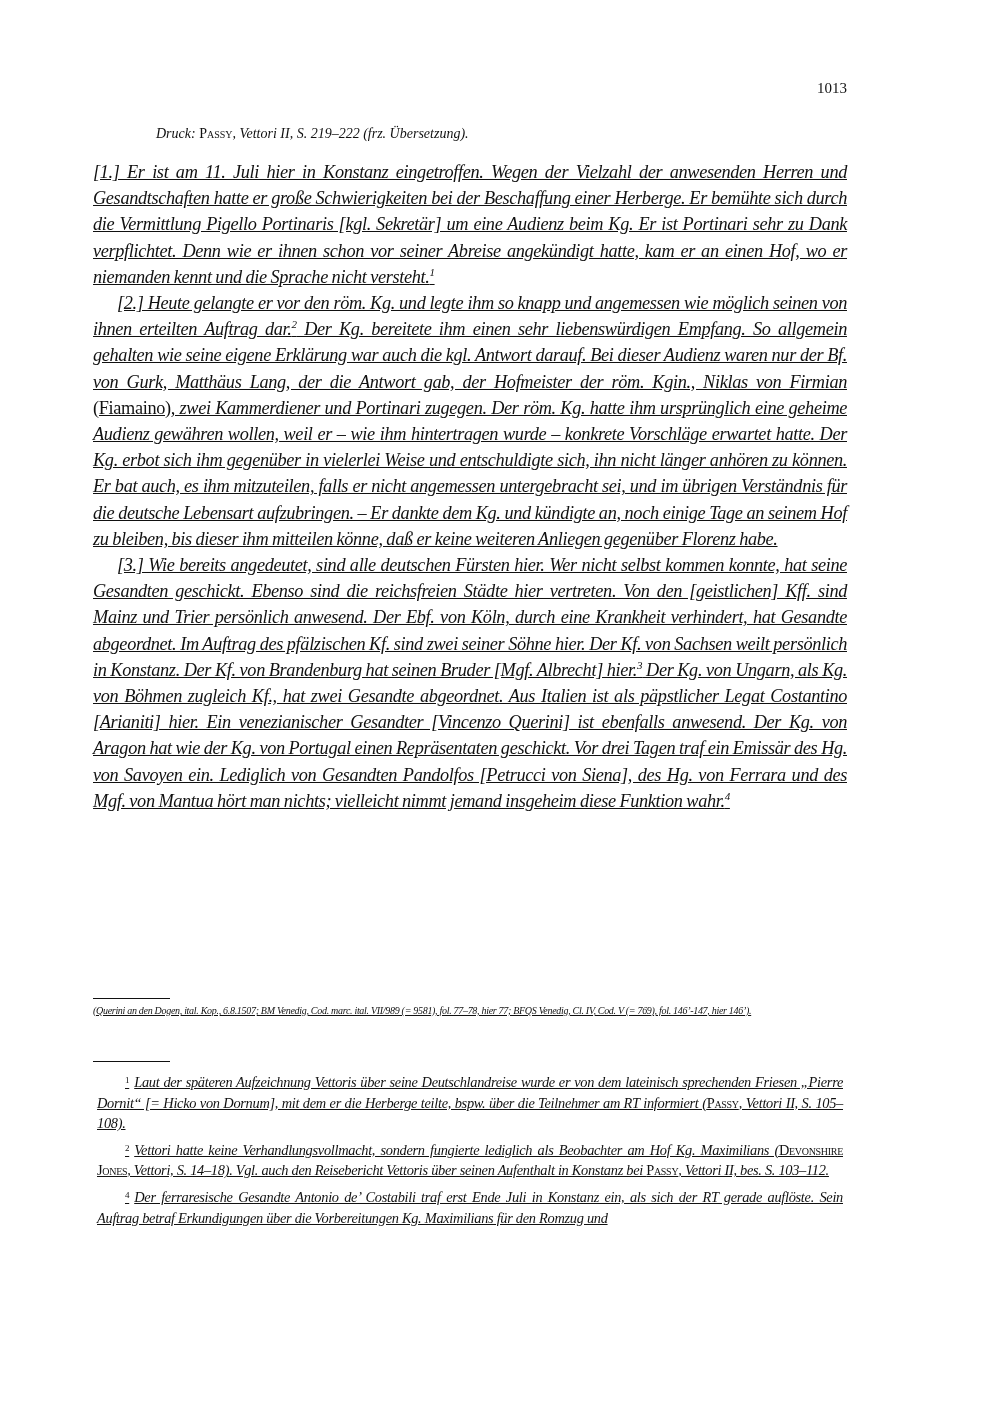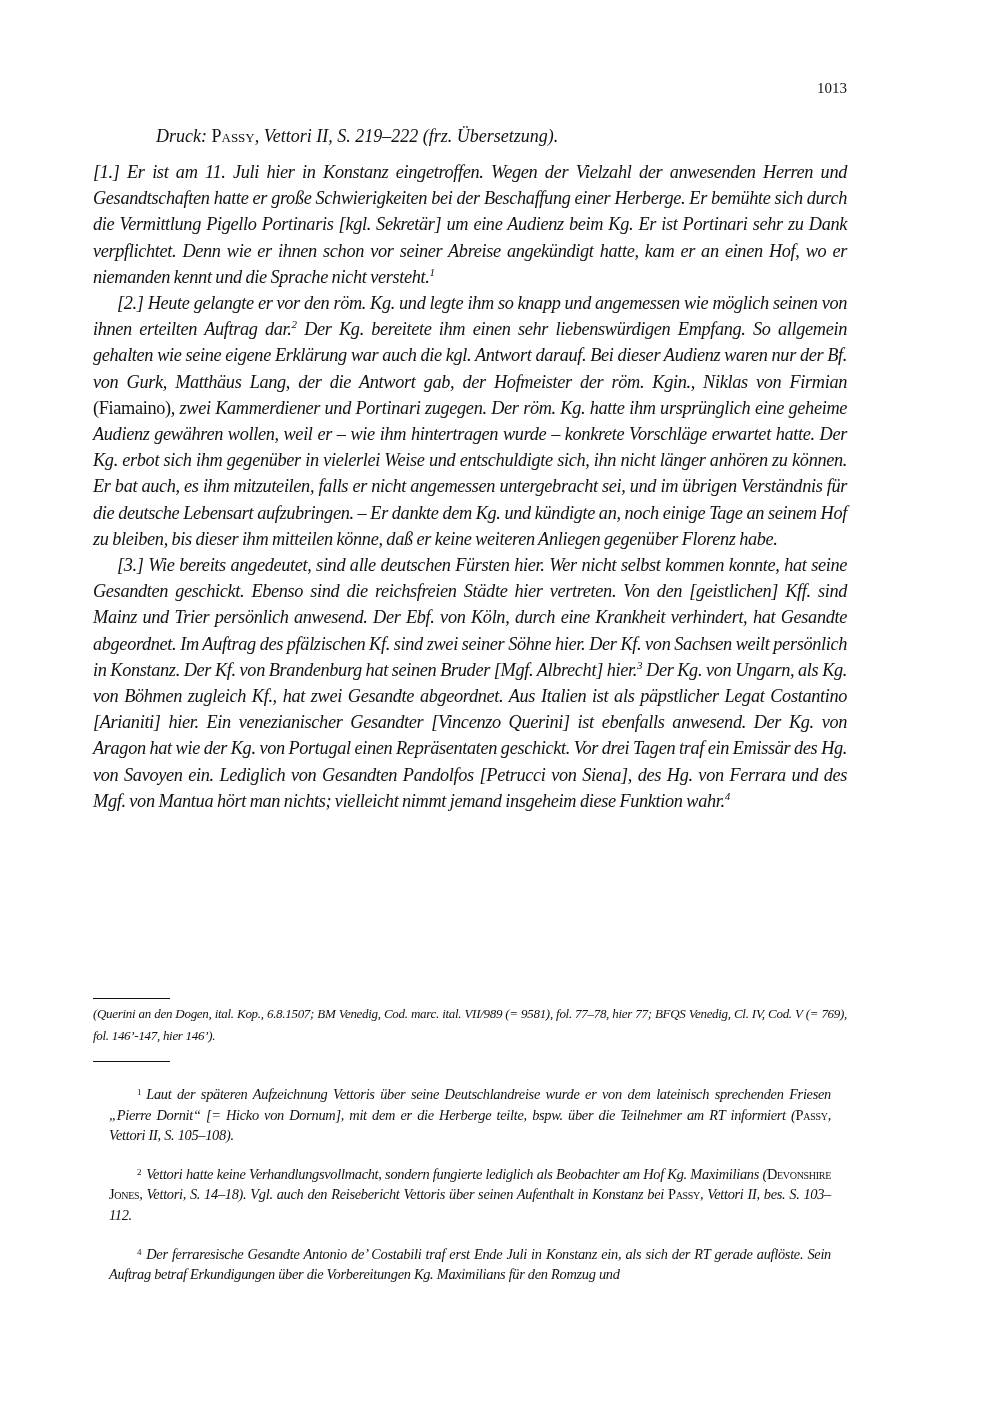--- a/index.html
+++ b/index.html
@@ -9,44 +9,45 @@
     color: #111111;
   }
   .page { position: absolute; left: 93px; top: 0; width: 754px; }
   .running-head {
     position: absolute; top: 82px; left: 0; width: 754px; height: 24px;
     font-size: 17px;
   }
   .running-title { position: absolute; left: 0; width: 754px; text-align: center; top: 0; font-size: 16px; }
   .page-number { position: absolute; right: 0; top: -2px; font-size: 15px; }
   .print-note {
-    position: absolute; top: 126px; left: 63px; font-size: 18px; font-style: italic;
+    position: absolute; top: 126px; left: 63px; font-size: 14px; font-style: italic;
   }
   .sc { font-variant: small-caps; font-style: normal; }
   .upright { font-style: normal; margin-top: 32px; }
   .body-text {
     position: absolute; top: 159px; left: 0; width: 754px;
     font-size: 18.3px; line-height: 26.2px; font-style: italic;
-    text-align: justify; letter-spacing: -0.35px; word-spacing: -0.5px;
+    text-align: justify; letter-spacing: -0.35px; word-spacing: -0.5px; text-decoration: underline;
   }
   .body-text p { margin: 0; }
   .body-text p.indent { text-indent: 24px; }
   sup { font-size: 11px; vertical-align: 7px; line-height: 0; font-style: italic; }
   .rule { position: absolute; left: 0; height: 1px; width: 77px; background: #111; }
   .source-note {
     position: absolute; top: 1003px; left: 0; width: 754px;
-    font-size: 13px; line-height: 22px; font-style: italic; text-align: justify;
+    font-size: 10px; line-height: 16px; font-style: italic; text-align: justify;
     letter-spacing: -0.3px;
+    text-decoration: underline;
   }
   .footnotes {
     position: absolute; top: 1066px; left: 0; width: 754px;
     font-size: 14.4px; line-height: 20.6px; font-style: italic; text-align: justify;
     letter-spacing: -0.3px;
   }
-  .footnotes p { margin: 16px; text-indent: 28px; }
+  .footnotes p { margin: 4px; text-indent: 28px; text-decoration: underline; }
   .fn-mark { font-size: 9px; vertical-align: 4px; font-style: normal; margin-right: 5px; }
 </style>
 </head>
 <body>
 
 <div class="page">
 
   <div class="running-head">
     <div class="page-number">1013</div>
   </div>

